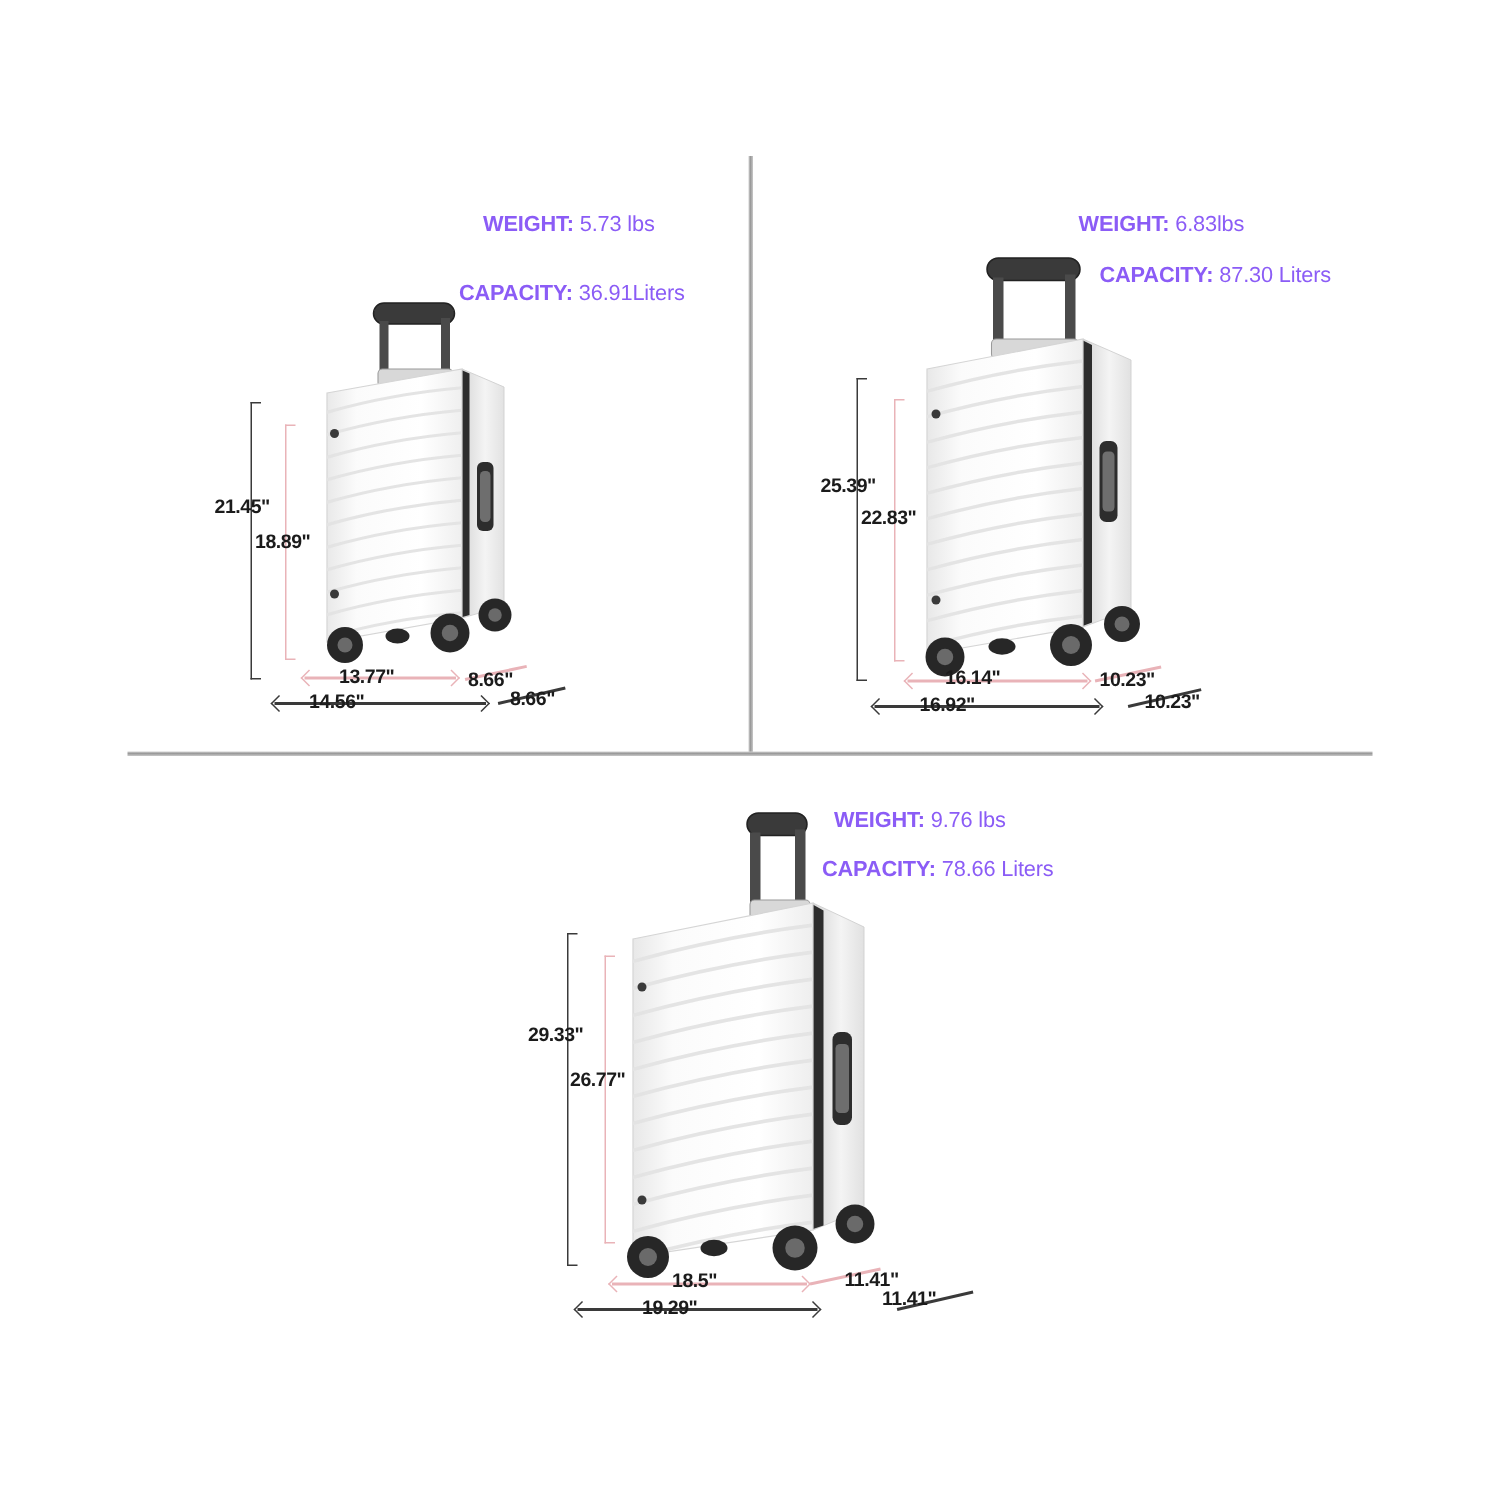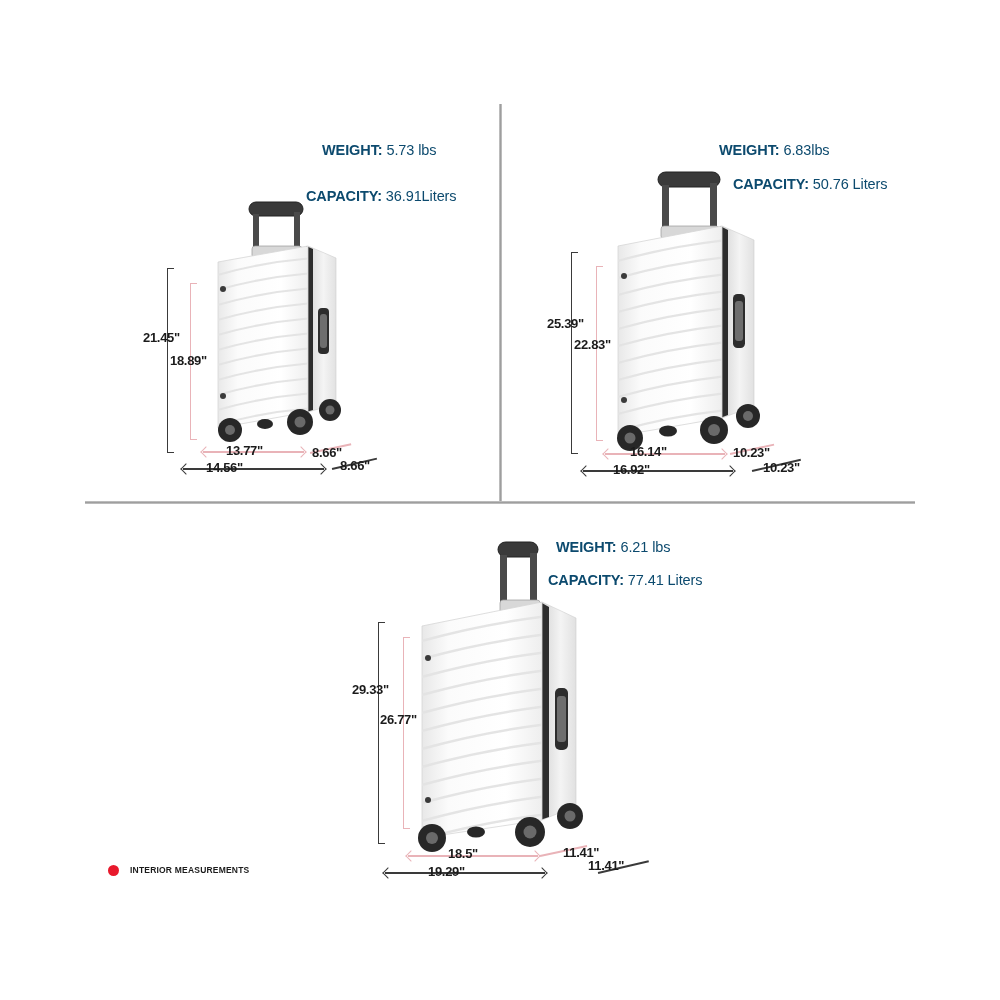--- a/index.html
+++ b/index.html
@@ -34,21 +34,21 @@
     top: 104px;
     width: 3px;
     height: 398px;
     background: linear-gradient(to right, #cfcfcf, #9a9a9a 45%, #c9c9c9);
   }
 
   
   .spec {
     position: absolute;
     white-space: nowrap;
-    color: #0c4a6e;
+    color: #8b5cf6;
     font-size: 14.5px;
     letter-spacing: -0.1px;
   }
   .spec .k { font-weight: 700; }
   .spec .v { font-weight: 400; }
 
   
   .dim-label {
     position: absolute;
     white-space: nowrap;
@@ -286,21 +286,21 @@
       </g>
     </svg>
   </div>
 
   <div class="spec" style="left:719px; top:142px;">
     <span class="k">WEIGHT:</span>
     <span class="v">6.83lbs</span>
   </div>
   <div class="spec" style="left:733px; top:176px;">
     <span class="k">CAPACITY:</span>
-    <span class="v">50.76 Liters</span>
+    <span class="v">87.30 Liters</span>
   </div>
 
   <div class="vbracket" style="left:571px; top:252px; height:202px;"></div>
   <div class="vbracket int" style="left:596px; top:266px; height:175px;"></div>
 
   <div class="dim-label ext" style="left:547px; top:316px;">25.39"</div>
   <div class="dim-label int" style="left:574px; top:337px;">22.83"</div>
 
   <div class="hline int" style="left:605px; top:453px; width:120px;"></div>
   <div class="dim-label int" style="left:630px; top:444px;">16.14"</div>
@@ -370,25 +370,25 @@
         <circle cx="130" cy="294" r="6.5" fill="#6a6a6a"></circle>
         <circle cx="170" cy="278" r="13"></circle>
         <circle cx="170" cy="278" r="5.5" fill="#6a6a6a"></circle>
         <ellipse cx="76" cy="294" rx="9" ry="5.5"></ellipse>
       </g>
     </svg>
   </div>
 
   <div class="spec" style="left:556px; top:539px;">
     <span class="k">WEIGHT:</span>
-    <span class="v">6.21 lbs</span>
+    <span class="v">9.76 lbs</span>
   </div>
   <div class="spec" style="left:548px; top:572px;">
     <span class="k">CAPACITY:</span>
-    <span class="v">77.41 Liters</span>
+    <span class="v">78.66 Liters</span>
   </div>
 
   <div class="vbracket" style="left:378px; top:622px; height:222px;"></div>
   <div class="vbracket int" style="left:403px; top:637px; height:192px;"></div>
 
   <div class="dim-label ext" style="left:352px; top:682px;">29.33"</div>
   <div class="dim-label int" style="left:380px; top:712px;">26.77"</div>
 
   <div class="hline int" style="left:408px; top:855px; width:130px;"></div>
   <div class="dim-label int" style="left:448px; top:846px;">18.5"</div>
@@ -396,19 +396,15 @@
   <div class="hline ext" style="left:385px; top:872px; width:160px;"></div>
   <div class="dim-label ext" style="left:428px; top:864px;">19.29"</div>
 
   <div class="aline int" style="left:540px; top:855px; width:48px; transform: rotate(-12deg);"></div>
   <div class="dim-label int" style="left:563px; top:845px;">11.41"</div>
 
   <div class="aline ext" style="left:598px; top:872px; width:52px; transform: rotate(-13deg);"></div>
   <div class="dim-label ext" style="left:588px; top:858px;">11.41"</div>
 
   <div class="legend">
-    <div class="legend-row">
-      <span class="legend-dot" style="background:#e8192c;"></span>
-      <span class="legend-text">INTERIOR MEASUREMENTS</span>
-    </div>
   </div>
 
 </div>
 
 </body></html>

